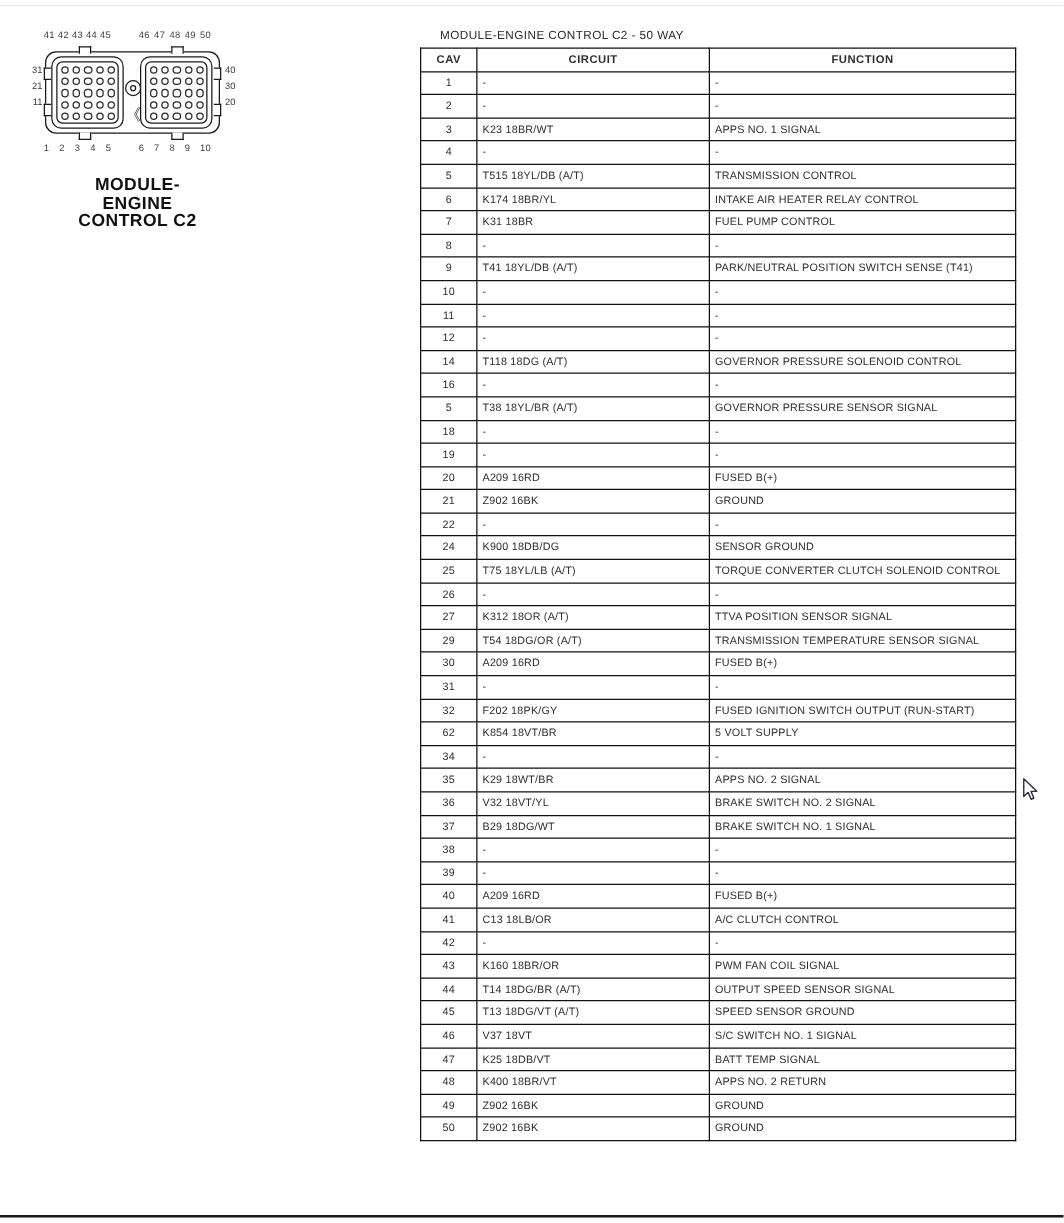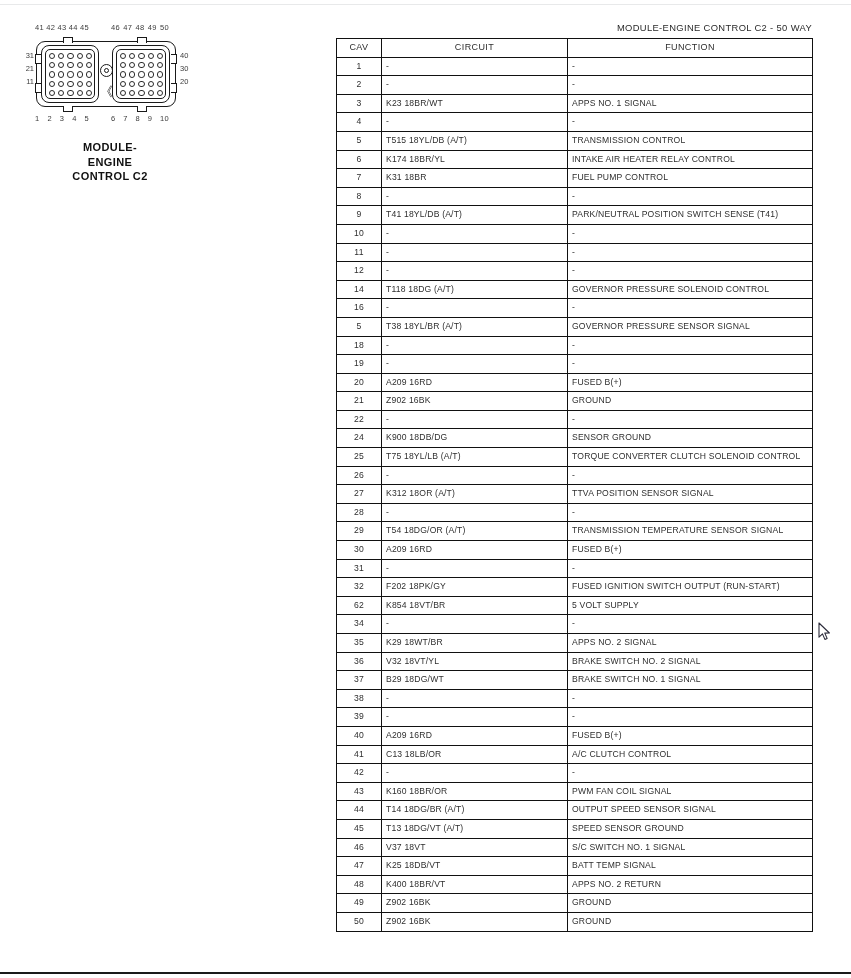--- a/index.html
+++ b/index.html
@@ -175,34 +175,34 @@
   .tab.t-lft2    { left: -1px;  top: 45px;  width: 6px;  height: 10px; border-right: none; }
   .tab.t-rgt     { left: 135px; top: 16px;  width: 6px;  height: 10px; border-left: none; }
   .tab.t-rgt2    { left: 135px; top: 45px;  width: 6px;  height: 10px; border-left: none; }
 
   .conn-title {
     position: absolute;
     left: 0;
     top: 130px;
     width: 200px;
     text-align: center;
-    font-size: 11px;
+    font-size: 14px;
     font-weight: bold;
     color: #111;
     line-height: 14.5px;
     letter-spacing: 0.4px;
   }
 
   
   .table-title {
     position: absolute;
-    left: 336px;
+    left: 352px;
     top: 22px;
     width: 476px;
-    text-align: right;
+    text-align: left;
     font-size: 9.4px;
     color: #2a2a2a;
     letter-spacing: 0.35px;
   }
   .pinout-table {
     position: absolute;
     left: 336px;
     top: 38px;
     width: 476px;
     border-collapse: collapse;
@@ -218,21 +218,21 @@
     color: #2e2e2e;
     height: 17.6px;
     padding: 0 0 0 4px;
     line-height: 17.6px;
     overflow: hidden;
     white-space: nowrap;
     letter-spacing: 0.18px;
   }
   .pinout-table th {
     text-align: center;
-    font-weight: normal;
+    font-weight: bold;
     padding: 0;
     font-size: 9px;
     letter-spacing: 0.4px;
   }
   .pinout-table td.cav {
     text-align: center;
     padding: 0;
   }
   .pinout-table tr:first-child th { border-top-width: 1.6px; }
 
@@ -514,25 +514,20 @@
           <td class="cav">26</td>
           <td>-</td>
           <td>-</td>
         </tr>
         <tr>
           <td class="cav">27</td>
           <td>K312 18OR (A/T)</td>
           <td>TTVA POSITION SENSOR SIGNAL</td>
         </tr>
         <tr>
-          <td class="cav">28</td>
-          <td>-</td>
-          <td>-</td>
-        </tr>
-        <tr>
           <td class="cav">29</td>
           <td>T54 18DG/OR (A/T)</td>
           <td>TRANSMISSION TEMPERATURE SENSOR SIGNAL</td>
         </tr>
         <tr>
           <td class="cav">30</td>
           <td>A209 16RD</td>
           <td>FUSED B(+)</td>
         </tr>
         <tr>

